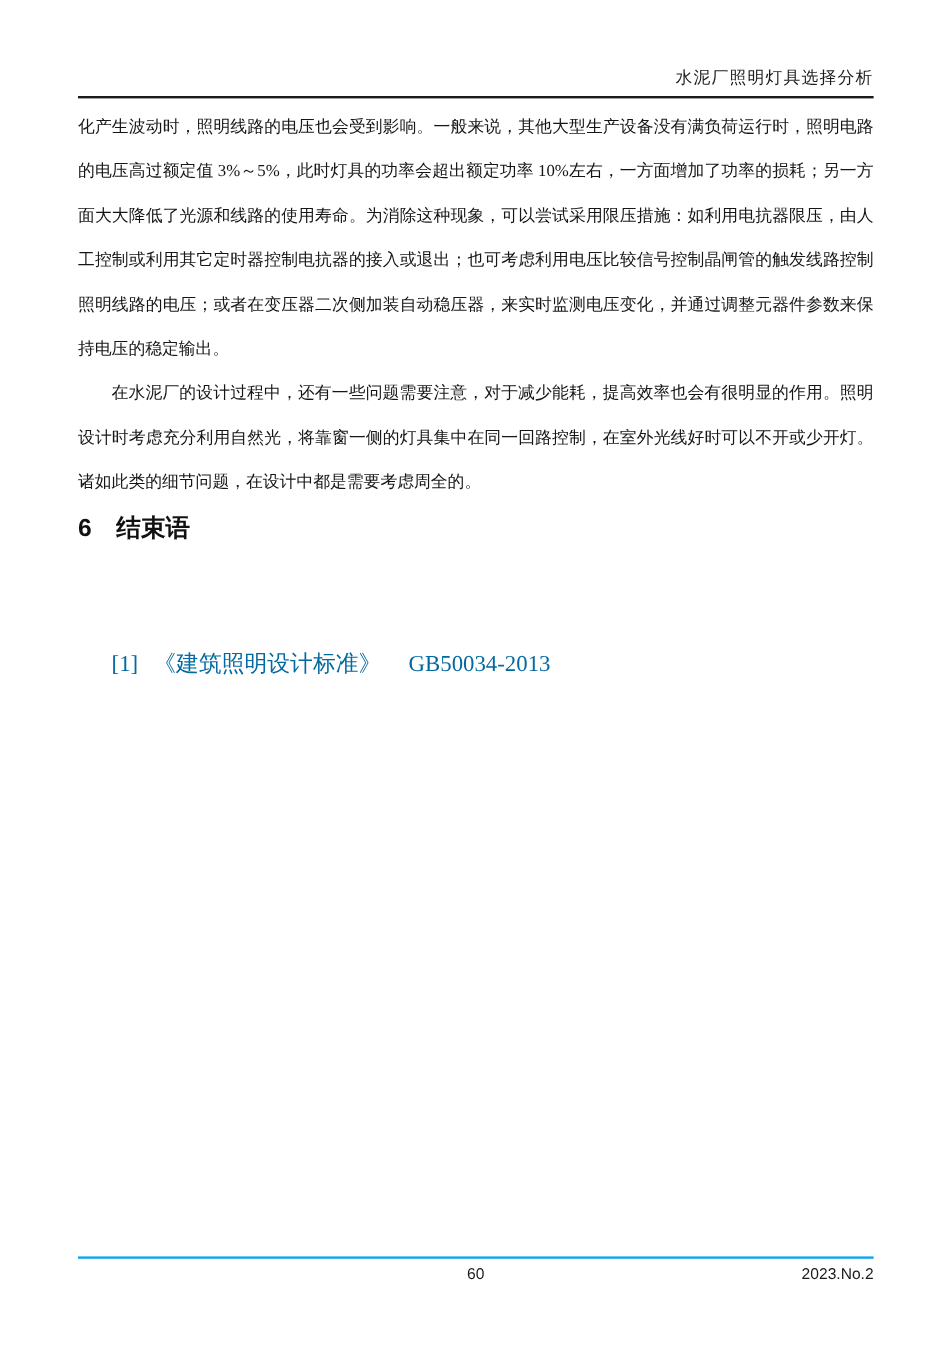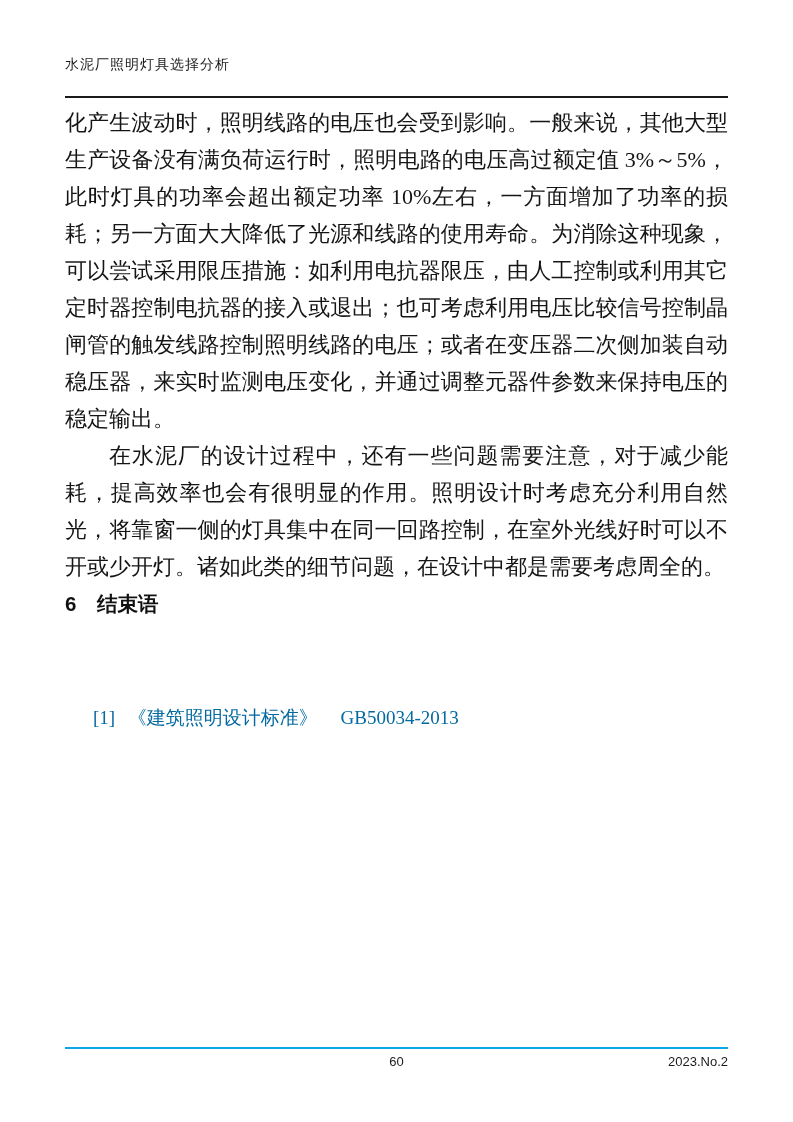--- a/index.html
+++ b/index.html
@@ -15,30 +15,30 @@
     background: #ffffff;
     overflow: hidden;
   }
   .content {
     position: absolute;
     left: 65px;
     top: 46px;
     width: 663px;
   }
   .header {
-    text-align: left;
+    text-align: right;
     font-size: 14px;
     letter-spacing: 1px;
-    padding: 10px 0 22px 0;
+    padding: 10px 0 6px 0;
     border-bottom: 2px solid #1a1a1a;
     color: #1b1b1b;
   }
   .body-text {
     margin: 0;
-    font-size: 22px;
+    font-size: 14px;
     line-height: 37px;
     text-align: justify;
     color: #151515;
   }
   .body-text.cont { margin-top: 6px; }
   .body-text.indent { text-indent: 2em; }
   .sec-heading {
     font-family: "Liberation Sans", "DejaVu Sans", sans-serif;
     font-weight: bold;
     color: #111111;

